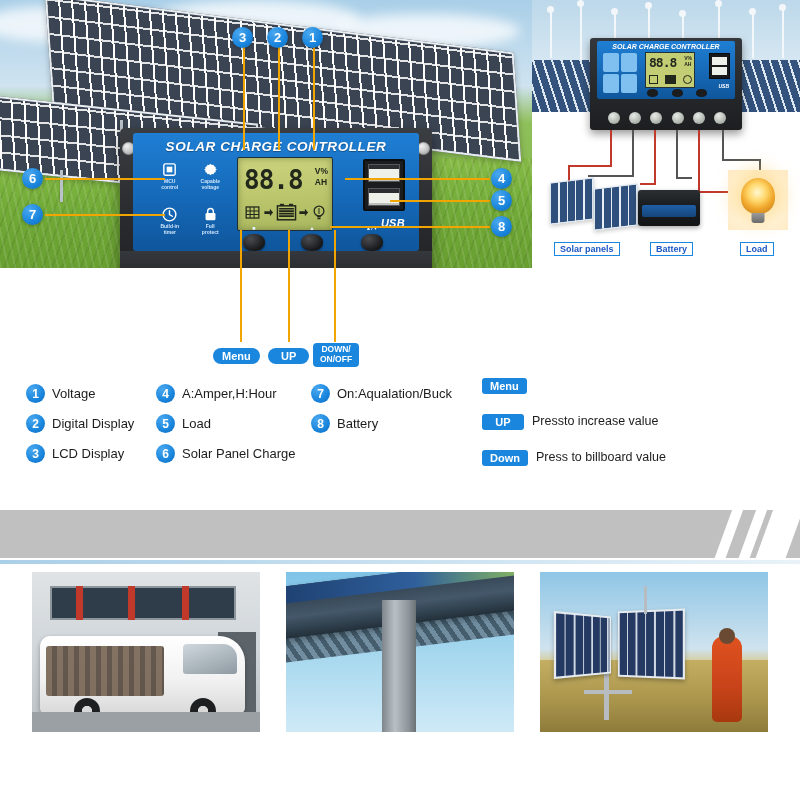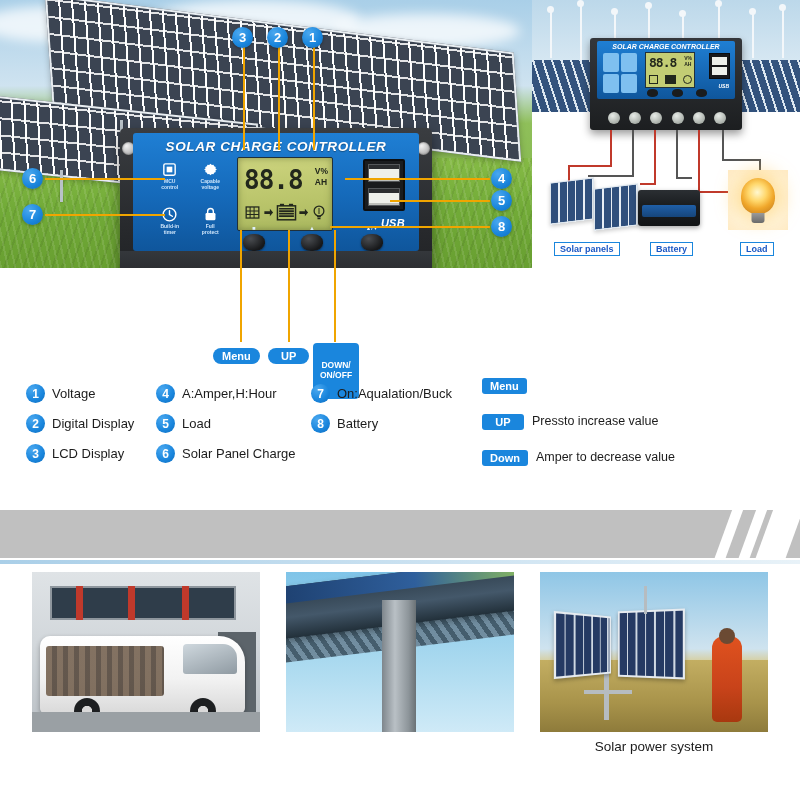--- a/index.html
+++ b/index.html
@@ -508,21 +508,21 @@
   <div style="position:absolute;left:213px;top:346px;">
     <span style="display:inline-block;background:#1a86dd;color:#fff;font-size:11px;font-weight:bold;
                  border-radius:9px;padding:2px 9px;">Menu</span>
   </div>
   <div style="position:absolute;left:268px;top:346px;">
     <span style="display:inline-block;background:#1a86dd;color:#fff;font-size:11px;font-weight:bold;
                  border-radius:9px;padding:2px 13px;">UP</span>
   </div>
   <div style="position:absolute;left:313px;top:343px;">
     <span style="display:inline-block;background:#1a86dd;color:#fff;font-size:8.5px;font-weight:bold;
-                 border-radius:4px;padding:18px 7px;line-height:1.15;text-align:center;white-space:pre-line;">DOWN/
+                 border-radius:4px;padding:2px 7px;line-height:1.15;text-align:center;white-space:pre-line;">DOWN/
 ON/OFF</span>
   </div>
 
   <div class="wiring">
     <div class="wind-farm">
       <div class="turbine" style="left:18px;top:10px;height:48px;"></div>
       <div class="turbine" style="left:48px;top:4px;height:56px;"></div>
       <div class="turbine" style="left:82px;top:12px;height:46px;"></div>
       <div class="turbine" style="left:116px;top:6px;height:54px;"></div>
       <div class="turbine" style="left:150px;top:14px;height:44px;"></div>
@@ -653,21 +653,21 @@
 
     <div class="keyrow" style="left:482px;top:6px;width:310px;">
       <div class="key-btn">Menu</div>
     </div>
     <div class="keyrow" style="left:482px;top:42px;width:310px;">
       <div class="key-btn">UP</div>
       <div class="key-txt">Pressto increase value</div>
     </div>
     <div class="keyrow" style="left:482px;top:78px;width:310px;">
       <div class="key-btn">Down</div>
-      <div class="key-txt">Amper to decrease value</div>
+      <div class="key-txt">Press to billboard value</div>
     </div>
   </div>
 </div>
 
 <div class="bottom-section">
   <div class="band">
     <div class="band-slashes">
       <div class="slash" style="right:66px;"></div>
       <div class="slash" style="right:42px;"></div>
       <div class="slash" style="right:6px;width:30px;"></div>
@@ -712,17 +712,16 @@
         <div class="sp-sky"></div>
         <div class="sp-field"></div>
         <div class="sp-post" style="left:64px;top:86px;width:5px;height:62px;"></div>
         <div class="sp-post" style="left:44px;top:118px;width:48px;height:4px;"></div>
         <div class="sp-panel" style="left:14px;top:42px;width:62px;height:62px;transform:perspective(140px) rotateY(24deg);"></div>
         <div class="sp-panel" style="left:76px;top:38px;width:68px;height:68px;transform:perspective(140px) rotateY(-10deg);"></div>
         <div class="sp-post" style="left:104px;top:14px;width:3px;height:28px;"></div>
         <div class="sp-person"></div>
         <div class="sp-head"></div>
       </div>
-      <div class="cap">Solar power system</div>
     </div>
 
   </div>
 </div>
 
 </body></html>

